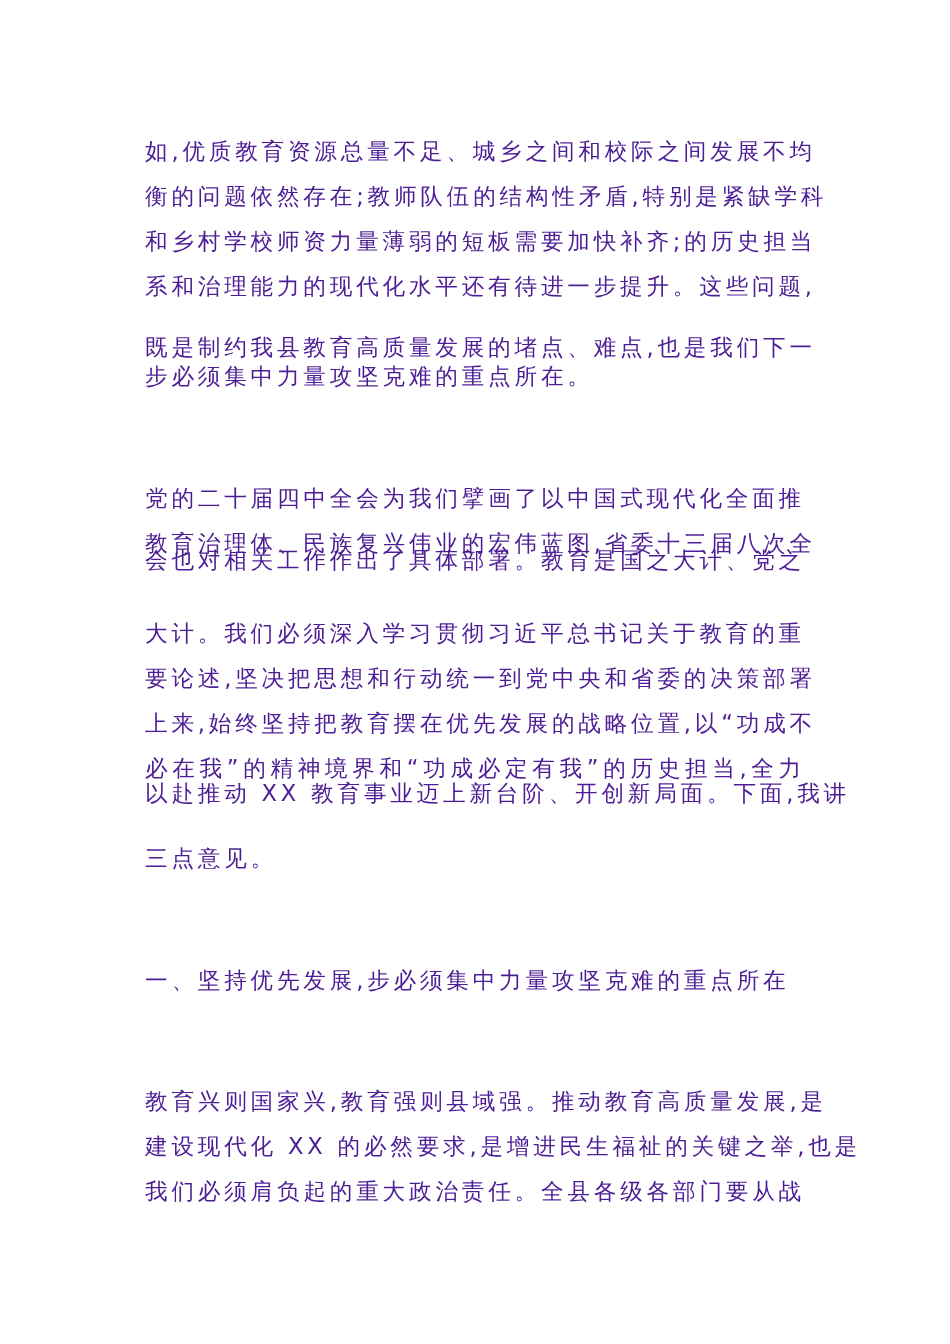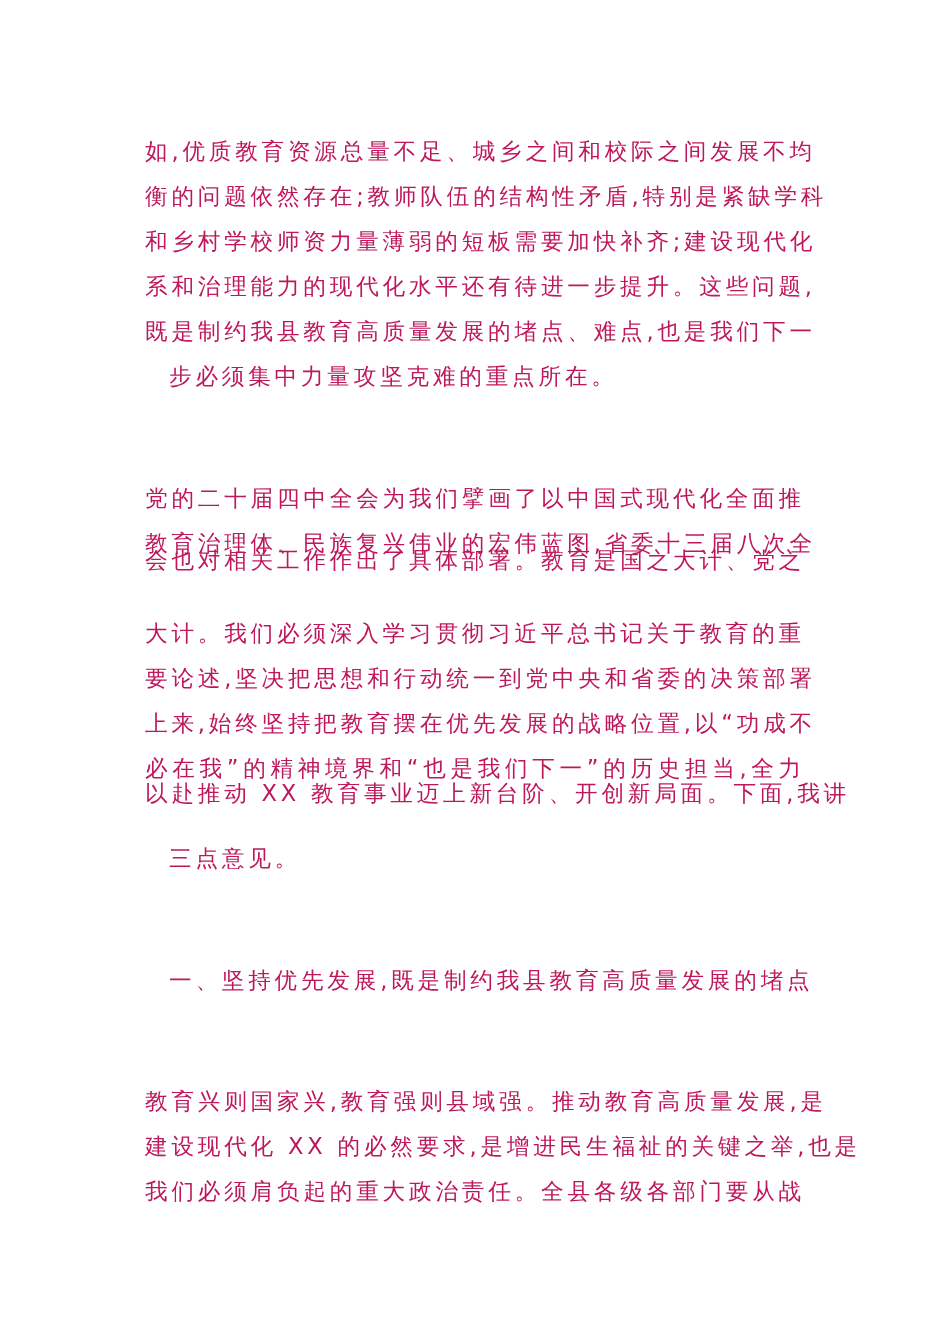--- a/index.html
+++ b/index.html
@@ -4,54 +4,54 @@
 <style>
   html, body { margin: 0; padding: 0; background: #ffffff; }
   body { width: 950px; height: 1344px; position: relative; overflow: hidden; }
   .page {
     position: absolute; left: 0; top: 0; width: 950px; height: 1344px;
     background: #ffffff;
   }
   .line {
     position: absolute; left: 145px; width: 660px;
     font-family: "DejaVu Sans", "Liberation Sans", sans-serif;
-    font-size: 22.6px; line-height: 30px; color: #be185d;
+    font-size: 22.6px; line-height: 30px; color: #4c1d95;
     white-space: nowrap; letter-spacing: 3.8px;
     text-align: justify; text-align-last: justify;
   }
-  .line.last { text-align-last: left; margin-left: 24px; }
+  .line.last { text-align-last: left; }
 </style>
 </head>
 <body>
 
 <div class="page">
 
   <div>
     <div class="line" style="top:136px">如,优质教育资源总量不足、城乡之间和校际之间发展不均</div>
     <div class="line" style="top:181px">衡的问题依然存在;教师队伍的结构性矛盾,特别是紧缺学科</div>
-    <div class="line" style="top:226px">和乡村学校师资力量薄弱的短板需要加快补齐;建设现代化</div>
+    <div class="line" style="top:226px">和乡村学校师资力量薄弱的短板需要加快补齐;的历史担当</div>
     <div class="line" style="top:271px">系和治理能力的现代化水平还有待进一步提升。这些问题,</div>
-    <div class="line" style="top:316px">既是制约我县教育高质量发展的堵点、难点,也是我们下一</div>
+    <div class="line" style="top:332px">既是制约我县教育高质量发展的堵点、难点,也是我们下一</div>
     <div class="line last" style="top:361px">步必须集中力量攻坚克难的重点所在。</div>
   </div>
 
   <div>
     <div class="line" style="top:483px">党的二十届四中全会为我们擘画了以中国式现代化全面推</div>
     <div class="line" style="top:528px">教育治理体、民族复兴伟业的宏伟蓝图,省委十三届八次全</div>
     <div class="line" style="top:545px">会也对相关工作作出了具体部署。教育是国之大计、党之</div>
     <div class="line" style="top:618px">大计。我们必须深入学习贯彻习近平总书记关于教育的重</div>
     <div class="line" style="top:663px">要论述,坚决把思想和行动统一到党中央和省委的决策部署</div>
     <div class="line" style="top:708px">上来,始终坚持把教育摆在优先发展的战略位置,以“功成不</div>
-    <div class="line" style="top:753px">必在我”的精神境界和“也是我们下一”的历史担当,全力</div>
+    <div class="line" style="top:753px">必在我”的精神境界和“功成必定有我”的历史担当,全力</div>
     <div class="line" style="top:778px">以赴推动 XX 教育事业迈上新台阶、开创新局面。下面,我讲</div>
     <div class="line last" style="top:843px">三点意见。</div>
   </div>
 
   <div>
-    <div class="line last" style="top:965px">一、坚持优先发展,既是制约我县教育高质量发展的堵点</div>
+    <div class="line last" style="top:965px">一、坚持优先发展,步必须集中力量攻坚克难的重点所在</div>
   </div>
 
   <div>
     <div class="line" style="top:1086px">教育兴则国家兴,教育强则县域强。推动教育高质量发展,是</div>
     <div class="line" style="top:1131px">建设现代化 XX 的必然要求,是增进民生福祉的关键之举,也是</div>
     <div class="line" style="top:1176px">我们必须肩负起的重大政治责任。全县各级各部门要从战</div>
   </div>
 
 </div>
 

